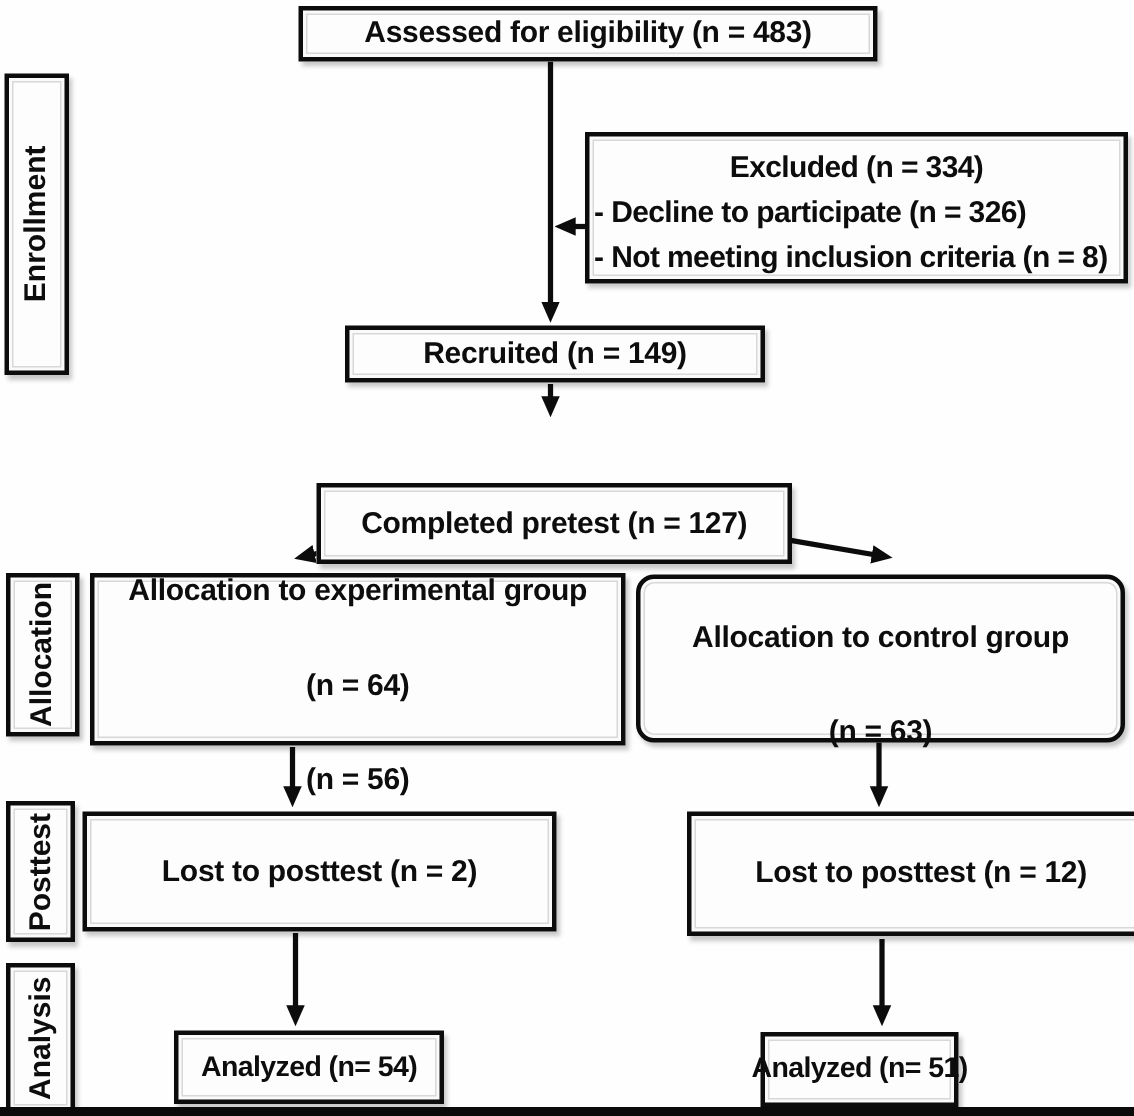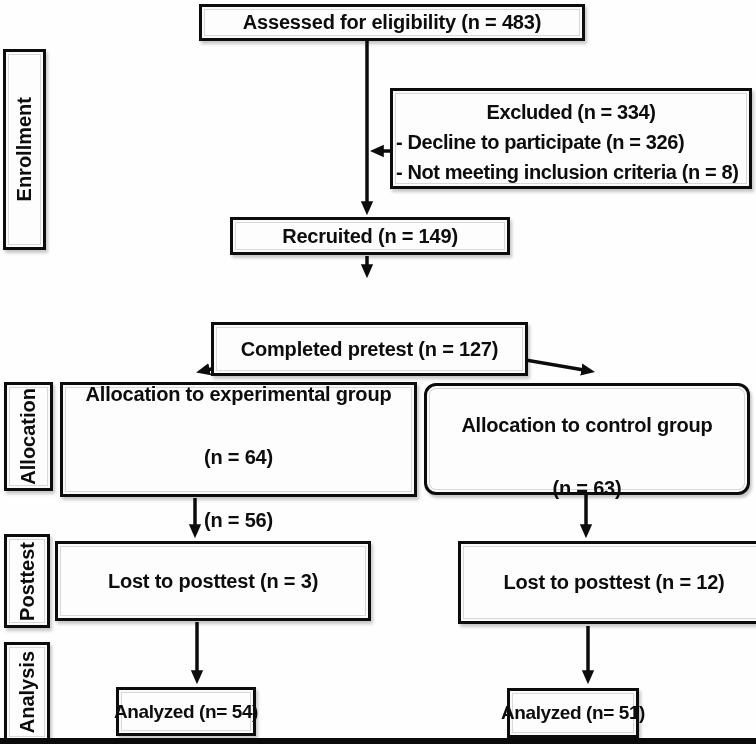--- a/index.html
+++ b/index.html
@@ -98,28 +98,28 @@
   </div>
 
   <div class="box alloc" style="left:424px; top:383px; width:326px; height:112px;border-radius:12px;">
     <div class="lines">
       <span>Allocation to control group</span>
       <span>(n = 63)</span>
     </div>
   </div>
 
   <div class="box" style="left:55px; top:541px; width:316px; height:80px;">
-    <span>Lost to posttest (n = 3)</span>
+    <span>Lost to posttest (n = 2)</span>
   </div>
 
   <div class="box" style="left:458px; top:541px; width:312px; height:83px;">
     <span>Lost to posttest (n = 12)</span>
   </div>
 
-  <div class="box analyzed" style="left:116px; top:687px; width:140px; height:49px;">
+  <div class="box analyzed" style="left:116px; top:687px; width:180px; height:49px;">
     <span>Analyzed (n= 54)</span>
   </div>
 
   <div class="box analyzed" style="left:507px; top:688px; width:132px; height:50px;">
     <span>Analyzed (n= 51)</span>
   </div>
 
   <div class="bottom-bar"></div>
 </div>
 

